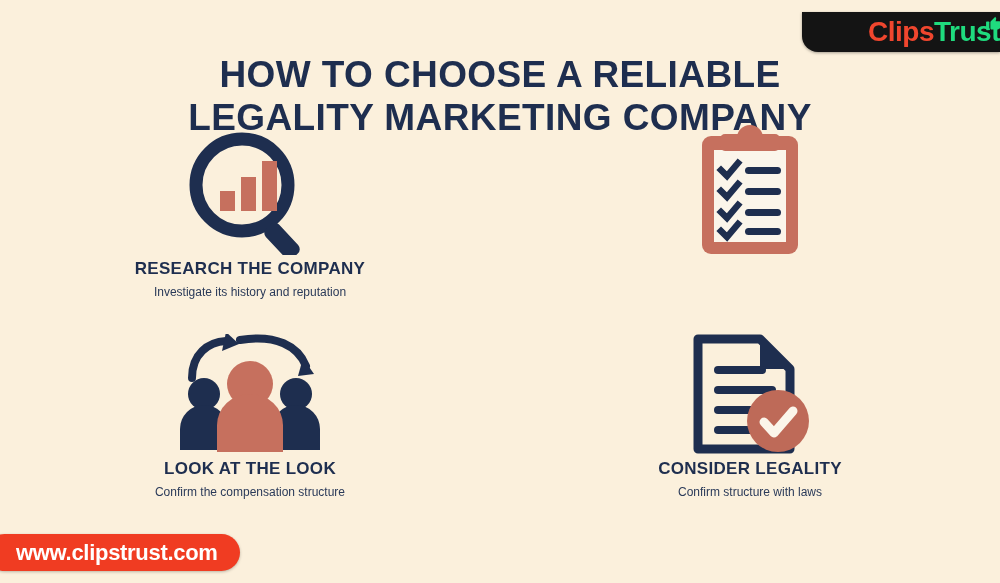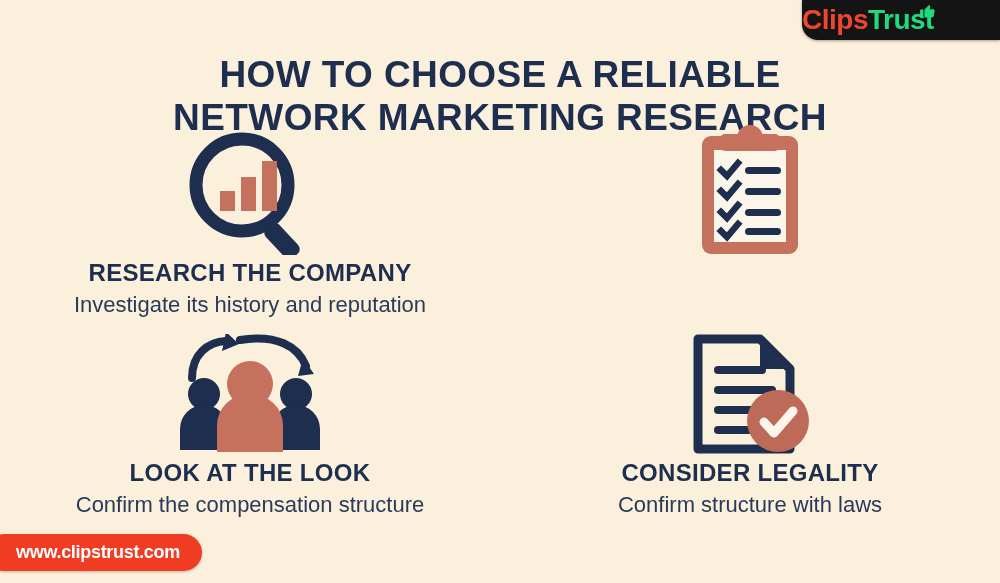--- a/index.html
+++ b/index.html
@@ -11,29 +11,29 @@
     height: 583px;
     background: #FBF0DC;
     font-family: "Liberation Sans", sans-serif;
     overflow: hidden;
     position: relative;
   }
 
   
   .logo-badge {
     position: absolute;
-    top: 0;
+    top: 12px;
     right: 0;
     width: 198px;
     height: 40px;
     background: #141414;
     border-bottom-left-radius: 16px;
     display: flex;
     align-items: center;
-    justify-content: flex-start;
+    justify-content: flex-end;
     box-shadow: 0 1px 3px rgba(0,0,0,0.35);
     z-index: 20;
   }
   .logo-text {
     font-size: 28px;
     font-weight: bold;
     letter-spacing: -0.5px;
     line-height: 1;
     white-space: nowrap;
     position: relative;
@@ -82,30 +82,30 @@
     justify-content: flex-start;
   }
   .icon-wrap {
     height: 128px;
     display: flex;
     align-items: center;
     justify-content: center;
   }
   .card-title {
     color: #1E2E4F;
-    font-size: 24px;
+    font-size: 17px;
     font-weight: bold;
     letter-spacing: 0.3px;
     margin-top: 4px;
     line-height: 1.1;
     text-align: center;
   }
   .card-sub {
     color: #2A3A59;
-    font-size: 22px;
+    font-size: 12px;
     font-weight: normal;
     margin-top: 7px;
     line-height: 1.1;
     text-align: right;
   }
   .card-bottom .icon-wrap { height: 124px; }
 
   
   .url-banner {
     position: absolute;
@@ -115,42 +115,42 @@
     padding: 0 22px 0 30px;
     background: #F03C22;
     border-radius: 19px;
     display: flex;
     align-items: center;
     box-shadow: 0 1px 3px rgba(0,0,0,0.25);
     z-index: 20;
   }
   .url-text {
     color: #FFFFFF;
-    font-size: 18px;
+    font-size: 22px;
     font-weight: bold;
     letter-spacing: -0.3px;
     white-space: nowrap;
   }
 </style>
 </head>
 <body>
 
 <div class="logo-badge">
   <div class="logo-text">
     <span class="logo-clips">Clips</span><span class="logo-trust">Trust</span>
     <svg class="thumb-icon" viewBox="0 0 24 24" aria-hidden="true">
       <path d="M9.2 22h8.3c1 0 1.9-.6 2.2-1.5l2.1-5.6c.1-.3.2-.6.2-.9v-1.7c0-1-.8-1.9-1.9-1.9h-5.1l.8-3.8v-.3c0-.4-.2-.8-.5-1.1L14.5 4 8.2 10.4c-.4.4-.6.9-.6 1.5V20c0 1.1.9 2 1.6 2z" fill="#1FDB7E"></path>
       <rect x="1.5" y="10.5" width="4.6" height="11.3" rx="1" fill="#1FDB7E"></rect>
     </svg>
   </div>
 </div>
 
 <h1 class="title">
   <span class="title-line">HOW TO CHOOSE A RELIABLE</span>
-  <span class="title-line">NETWORK MARKETING RESEARCH</span>
+  <span class="title-line">LEGALITY MARKETING COMPANY</span>
 </h1>
 
 <div class="grid">
 
   <div class="card card-top">
     <div class="icon-wrap">
       <svg width="130" height="126" viewBox="0 0 130 126" aria-hidden="true">
         <circle cx="57" cy="56" r="46" fill="none" stroke="#1E2E4F" stroke-width="13"></circle>
         <rect x="35" y="62" width="15" height="20" fill="#C6705E"></rect>
         <rect x="56" y="48" width="15" height="34" fill="#C6705E"></rect>

